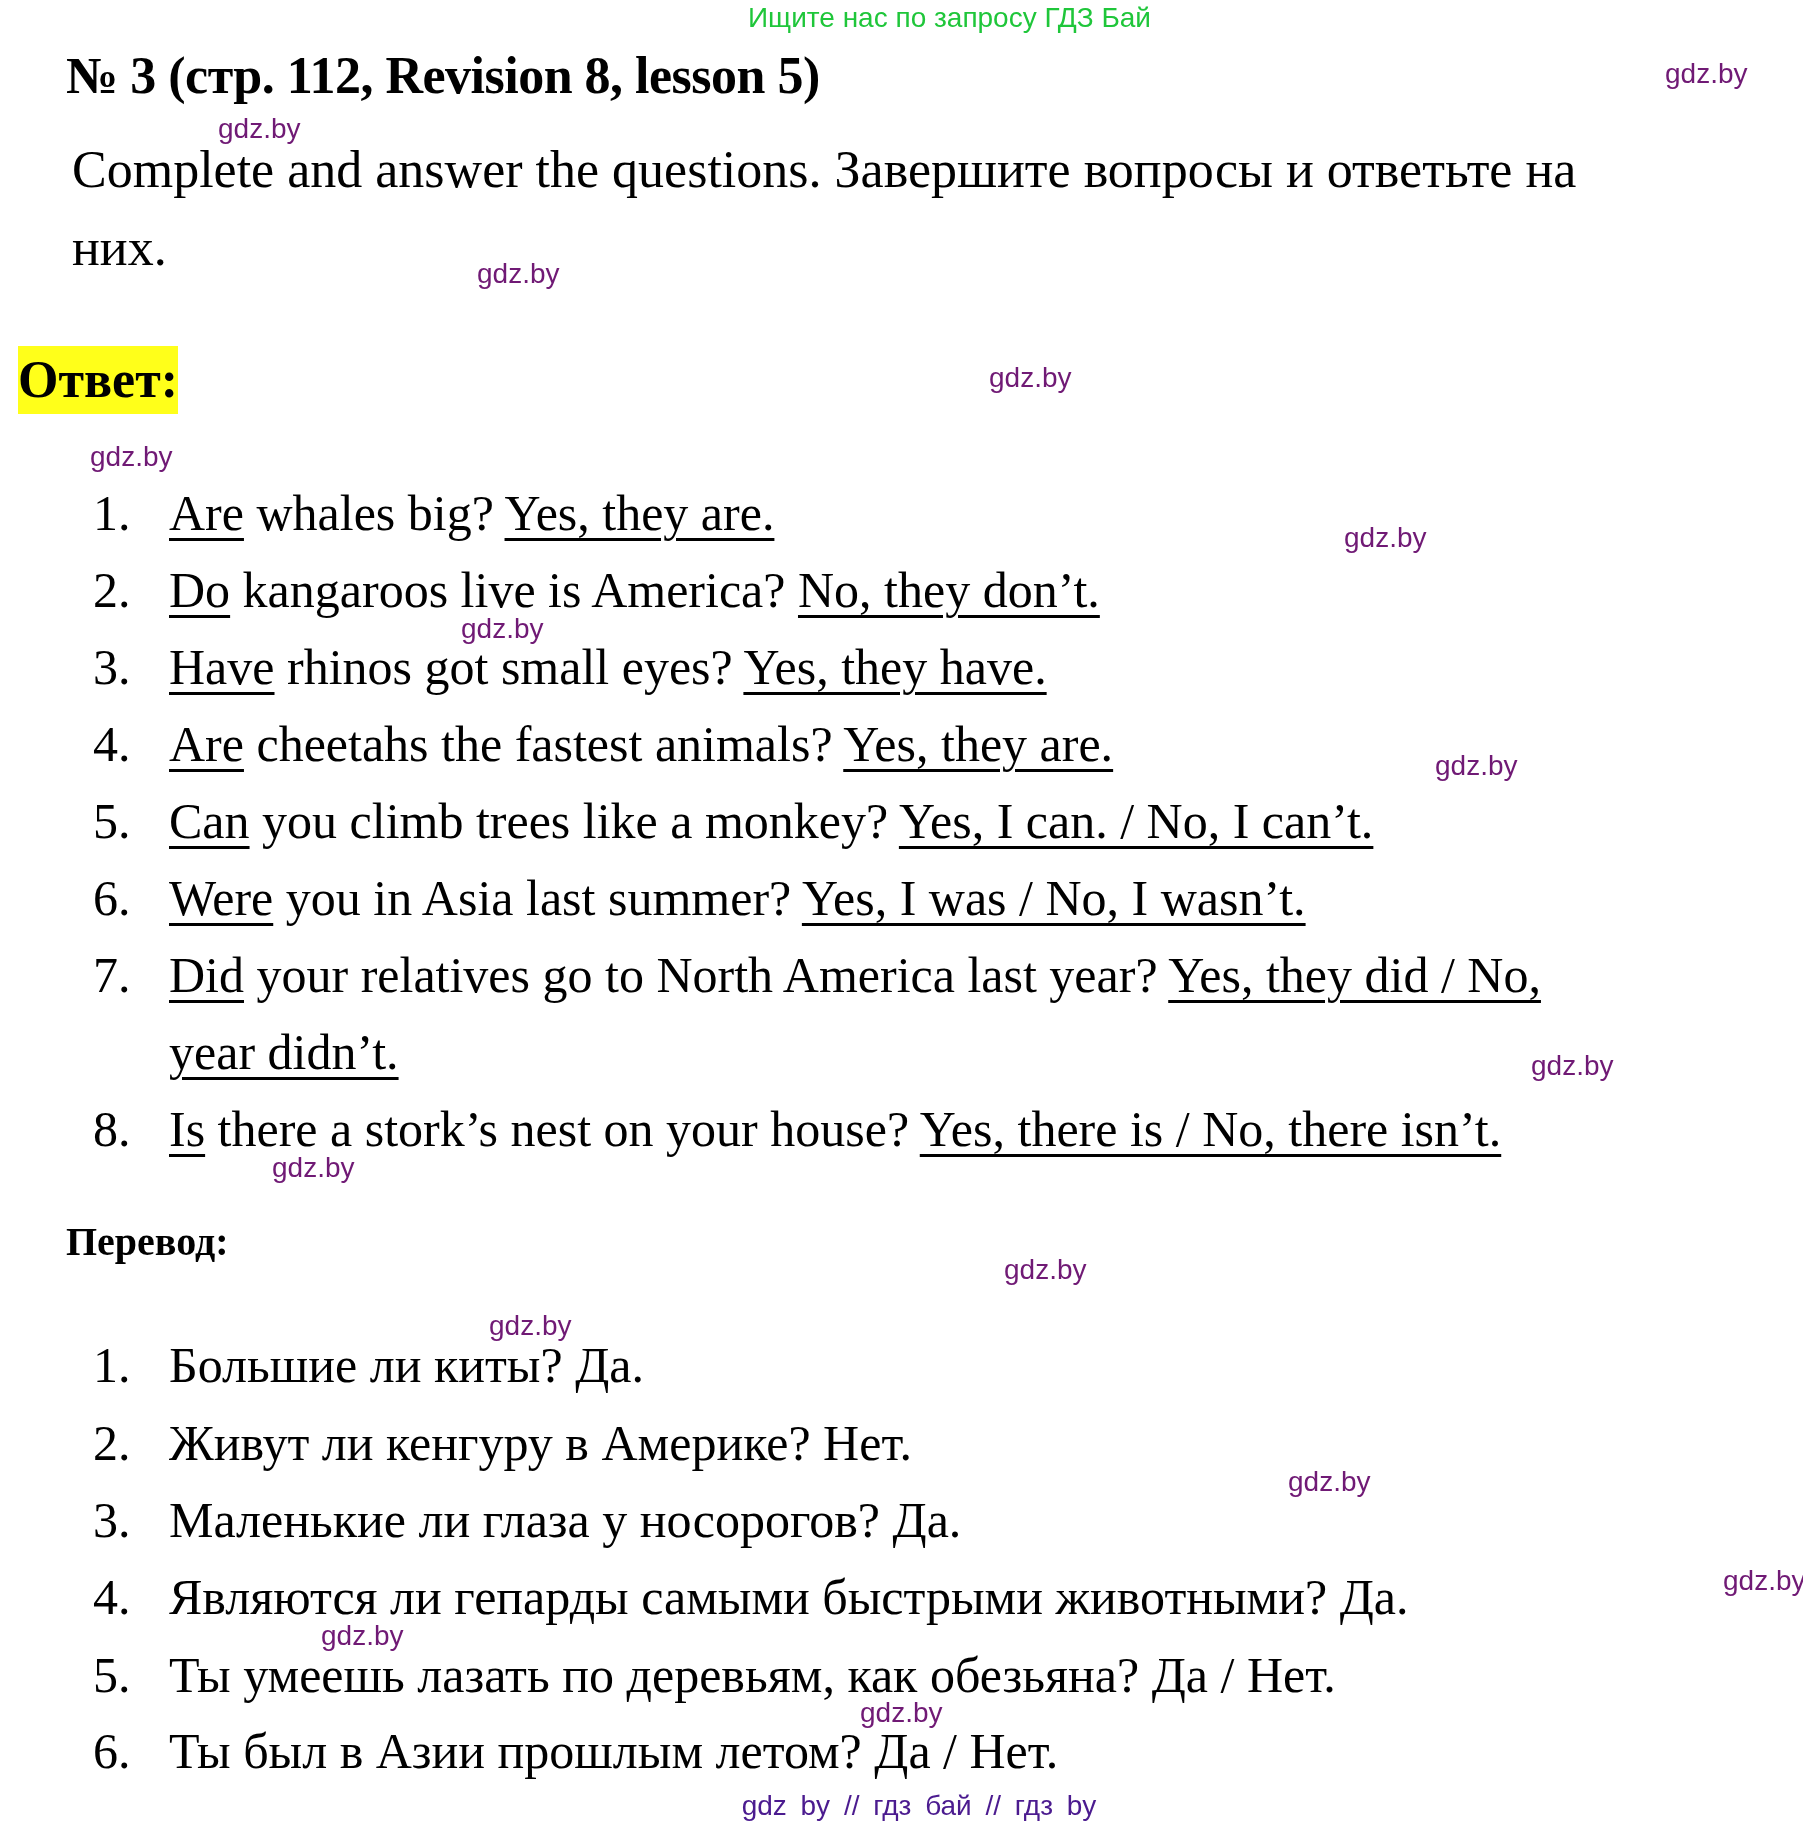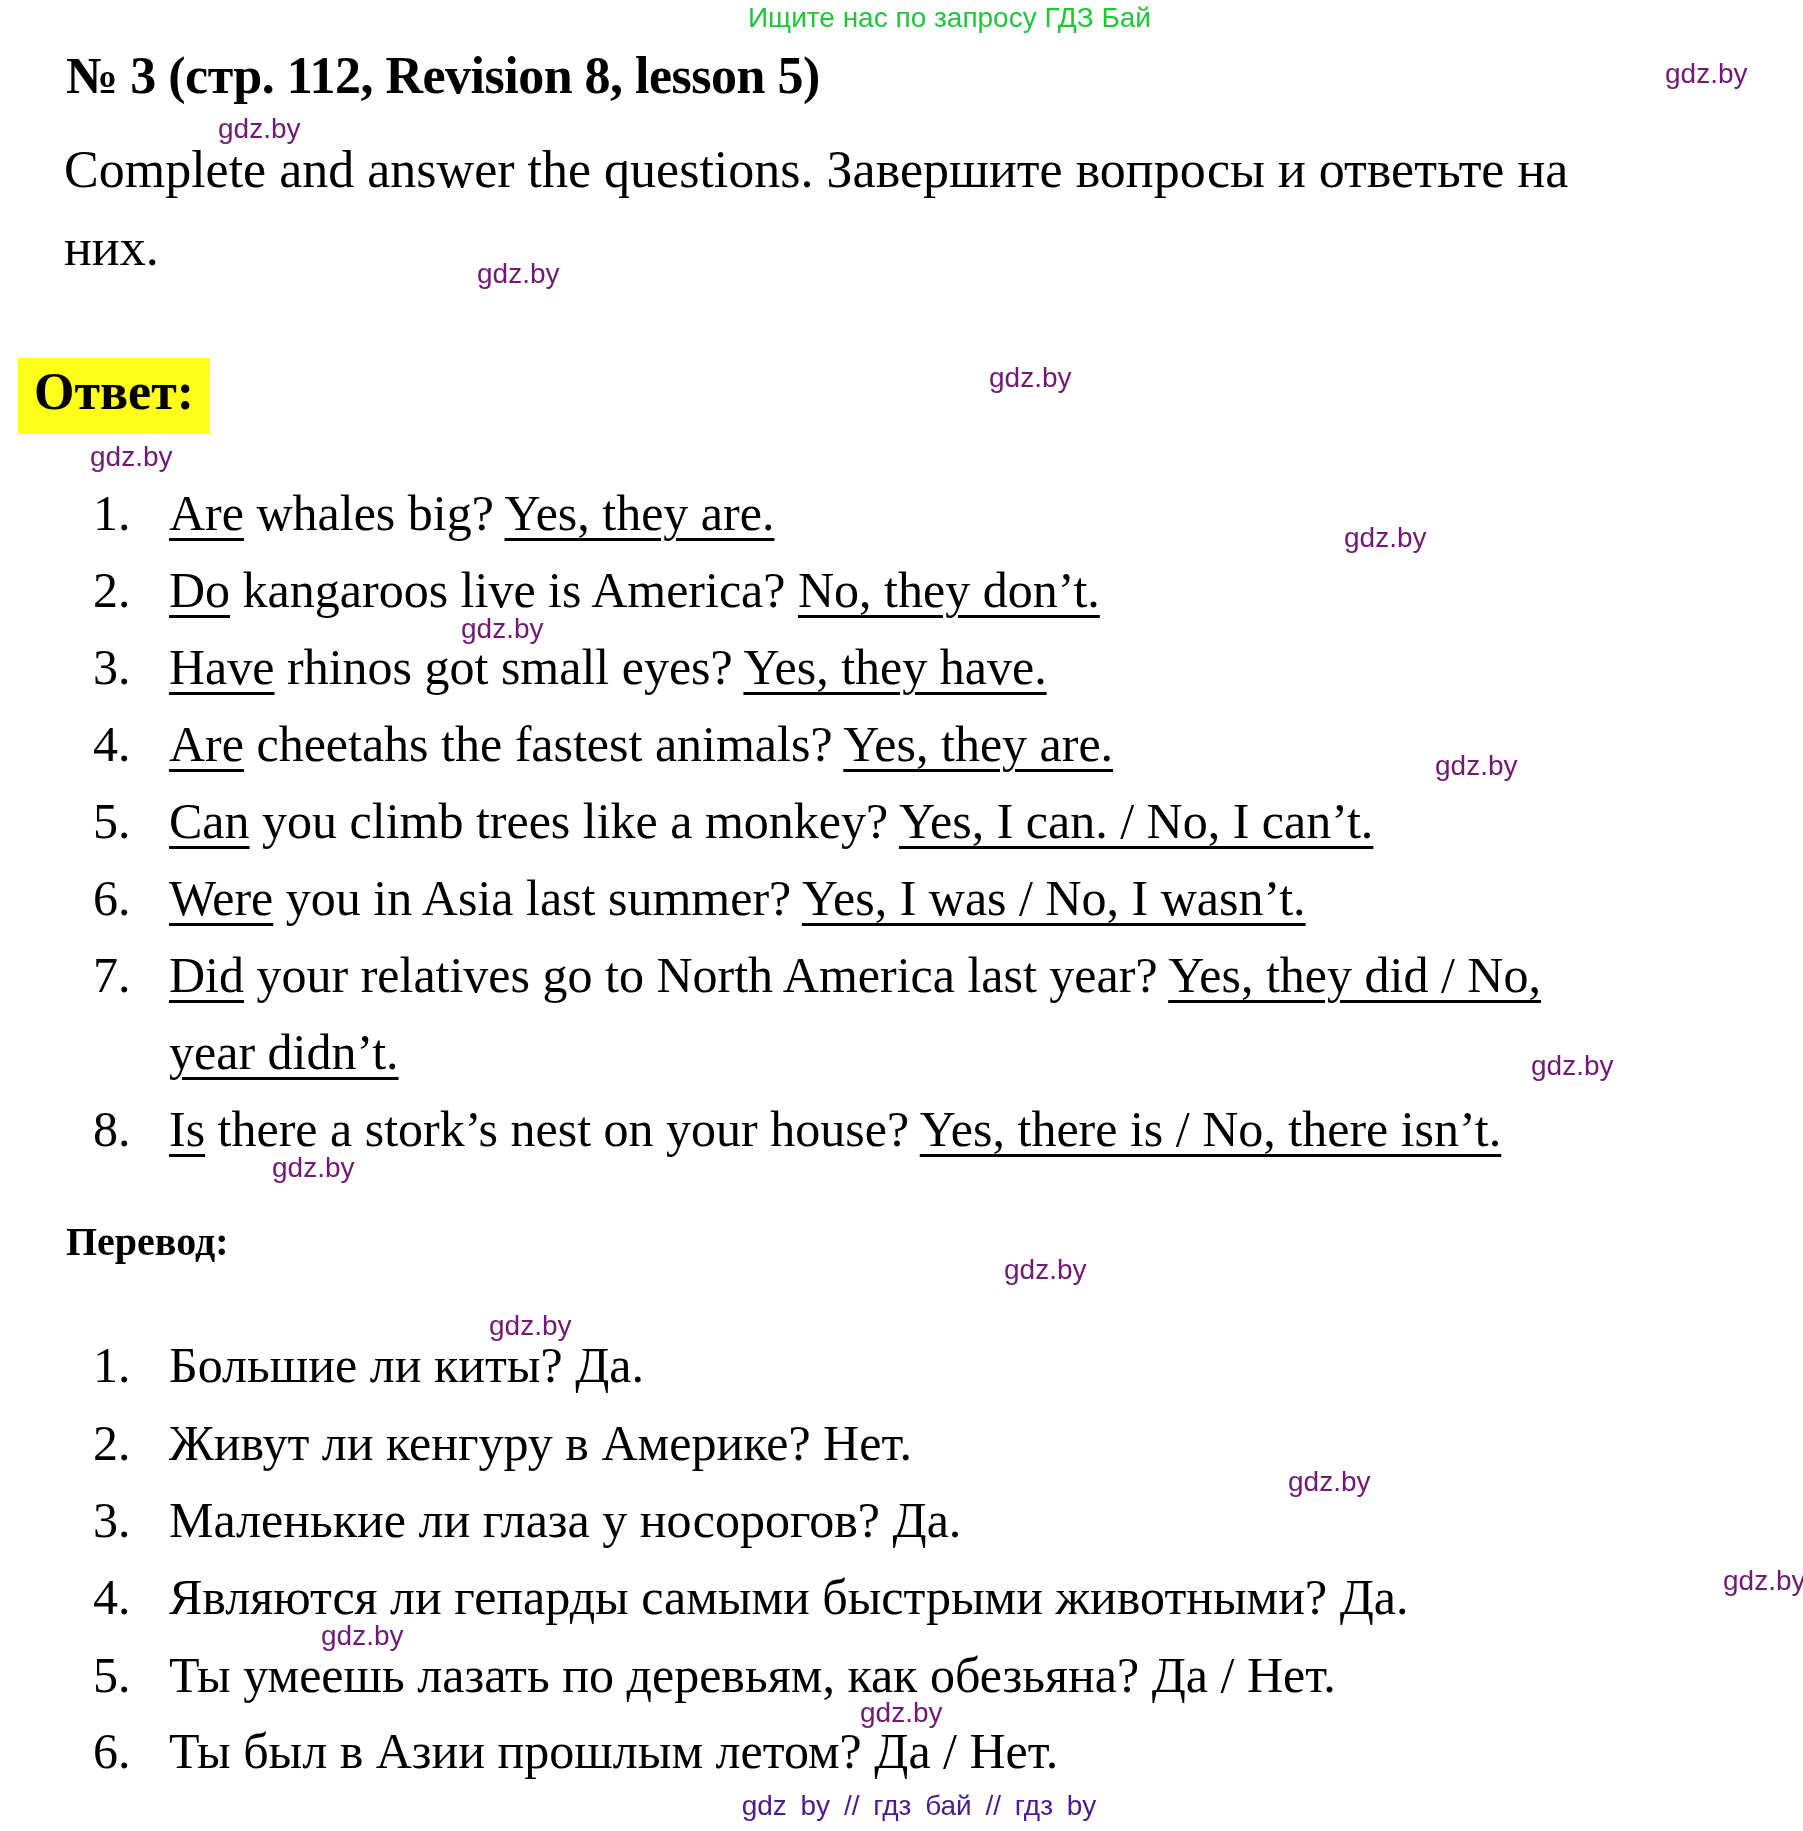--- a/index.html
+++ b/index.html
@@ -2,22 +2,22 @@
 <html><head>
 <meta charset="utf-8">
 <style>
   html, body { margin: 0; padding: 0; background: #ffffff; }
   body { width: 1803px; height: 1831px; position: relative; overflow: hidden; }
   .serif { font-family: "Liberation Serif", "DejaVu Serif", serif; color: #000; }
   .sans { font-family: "Liberation Sans", "DejaVu Sans", sans-serif; }
   .abs { position: absolute; white-space: nowrap; padding-left: 48px; }
   .top-banner { left: 0; width: 1803px; top: 2px; text-align: center; font-size: 28px; color: #1fc63a; }
   .title { left: 18px; top: 46px; font-size: 52px; font-weight: bold; letter-spacing: -0.5px; }
-  .instr { left: 16px; font-size: 52px; text-align: center; }
-  .answer-label { left: 18px; top: 358px; height: 76px; padding: 0 16px; background: #ffff1a; font-size: 52px; font-weight: bold; line-height: 68px; }
+  .instr { left: 24px; font-size: 52px; text-align: center; }
+  .answer-label { left: 18px; top: 346px; height: 68px; padding: 0 0; background: #ffff1a; font-size: 52px; font-weight: bold; line-height: 68px; }
   .section-label { left: 18px; top: 1218px; font-size: 40px; font-weight: bold; }
   .wm { font-size: 28px; color: #701a75; font-family: "Liberation Sans", "DejaVu Sans", sans-serif; }
   .item { position: absolute; left: 0; width: 1803px; font-size: 50px; line-height: 60px; white-space: nowrap; }
   .item .num { position: absolute; left: 93px; }
   .item .txt { position: absolute; left: 169px; }
   .u { text-decoration: underline; text-decoration-thickness: 3px; text-underline-offset: 8px; }
   .footer { left: 0; width: 1742px; top: 1790px; text-align: center; font-size: 28px; color: #4b1b8f; word-spacing: 6px; }
 </style>
 </head>
 <body>

